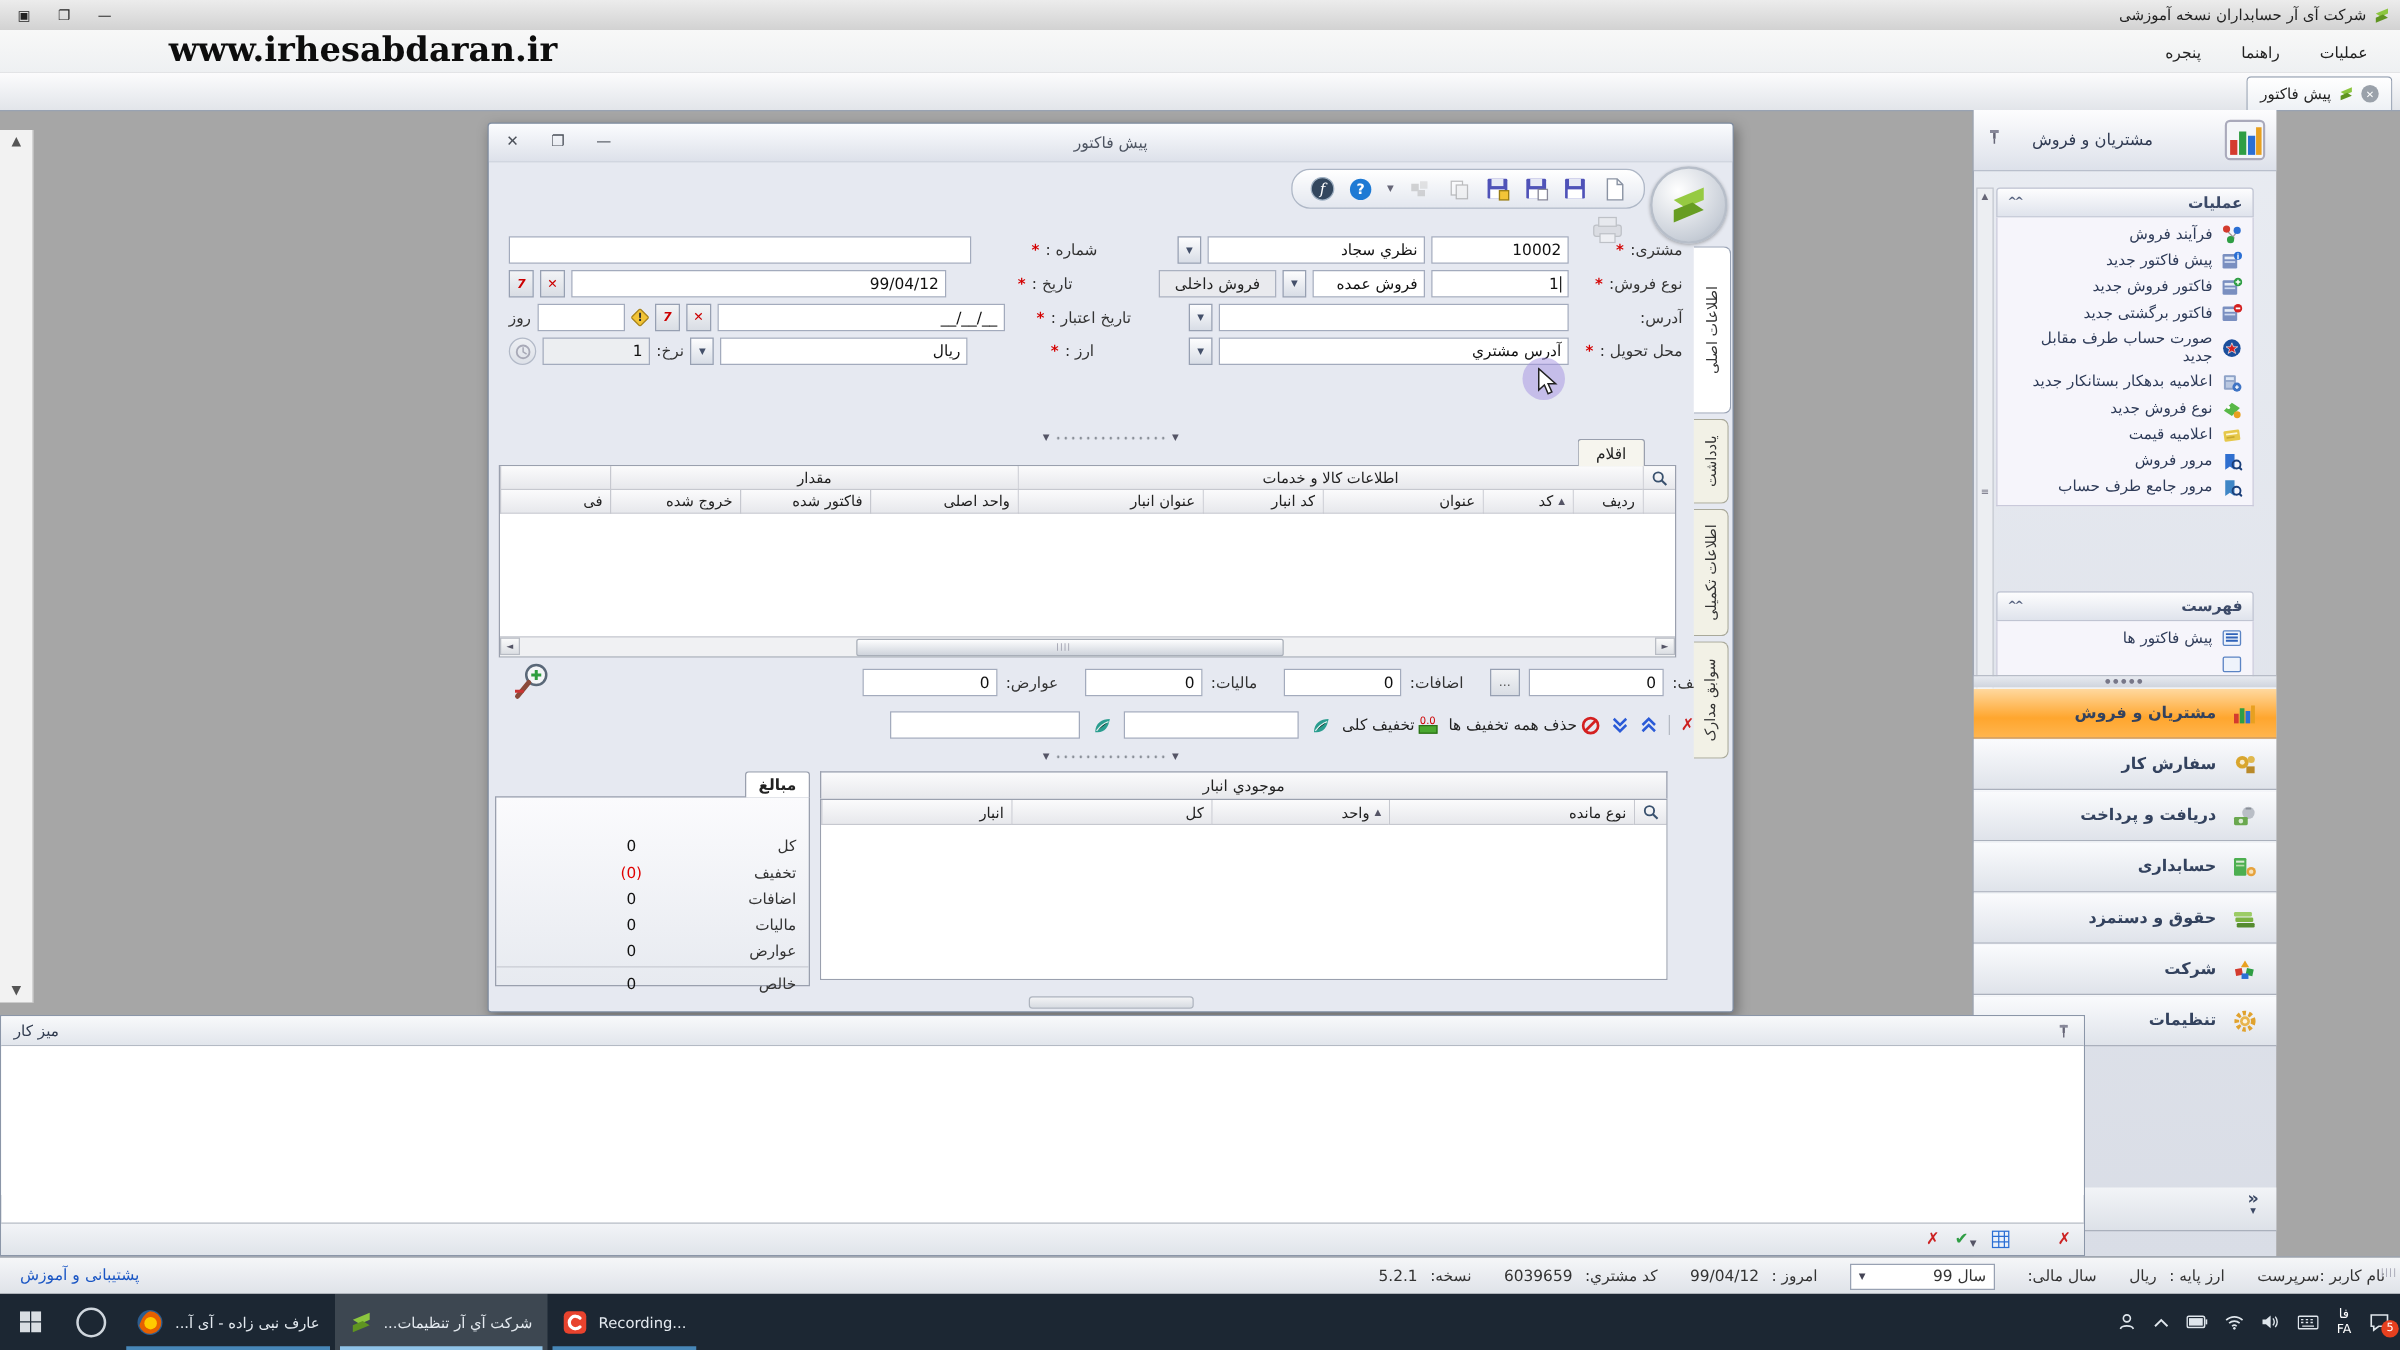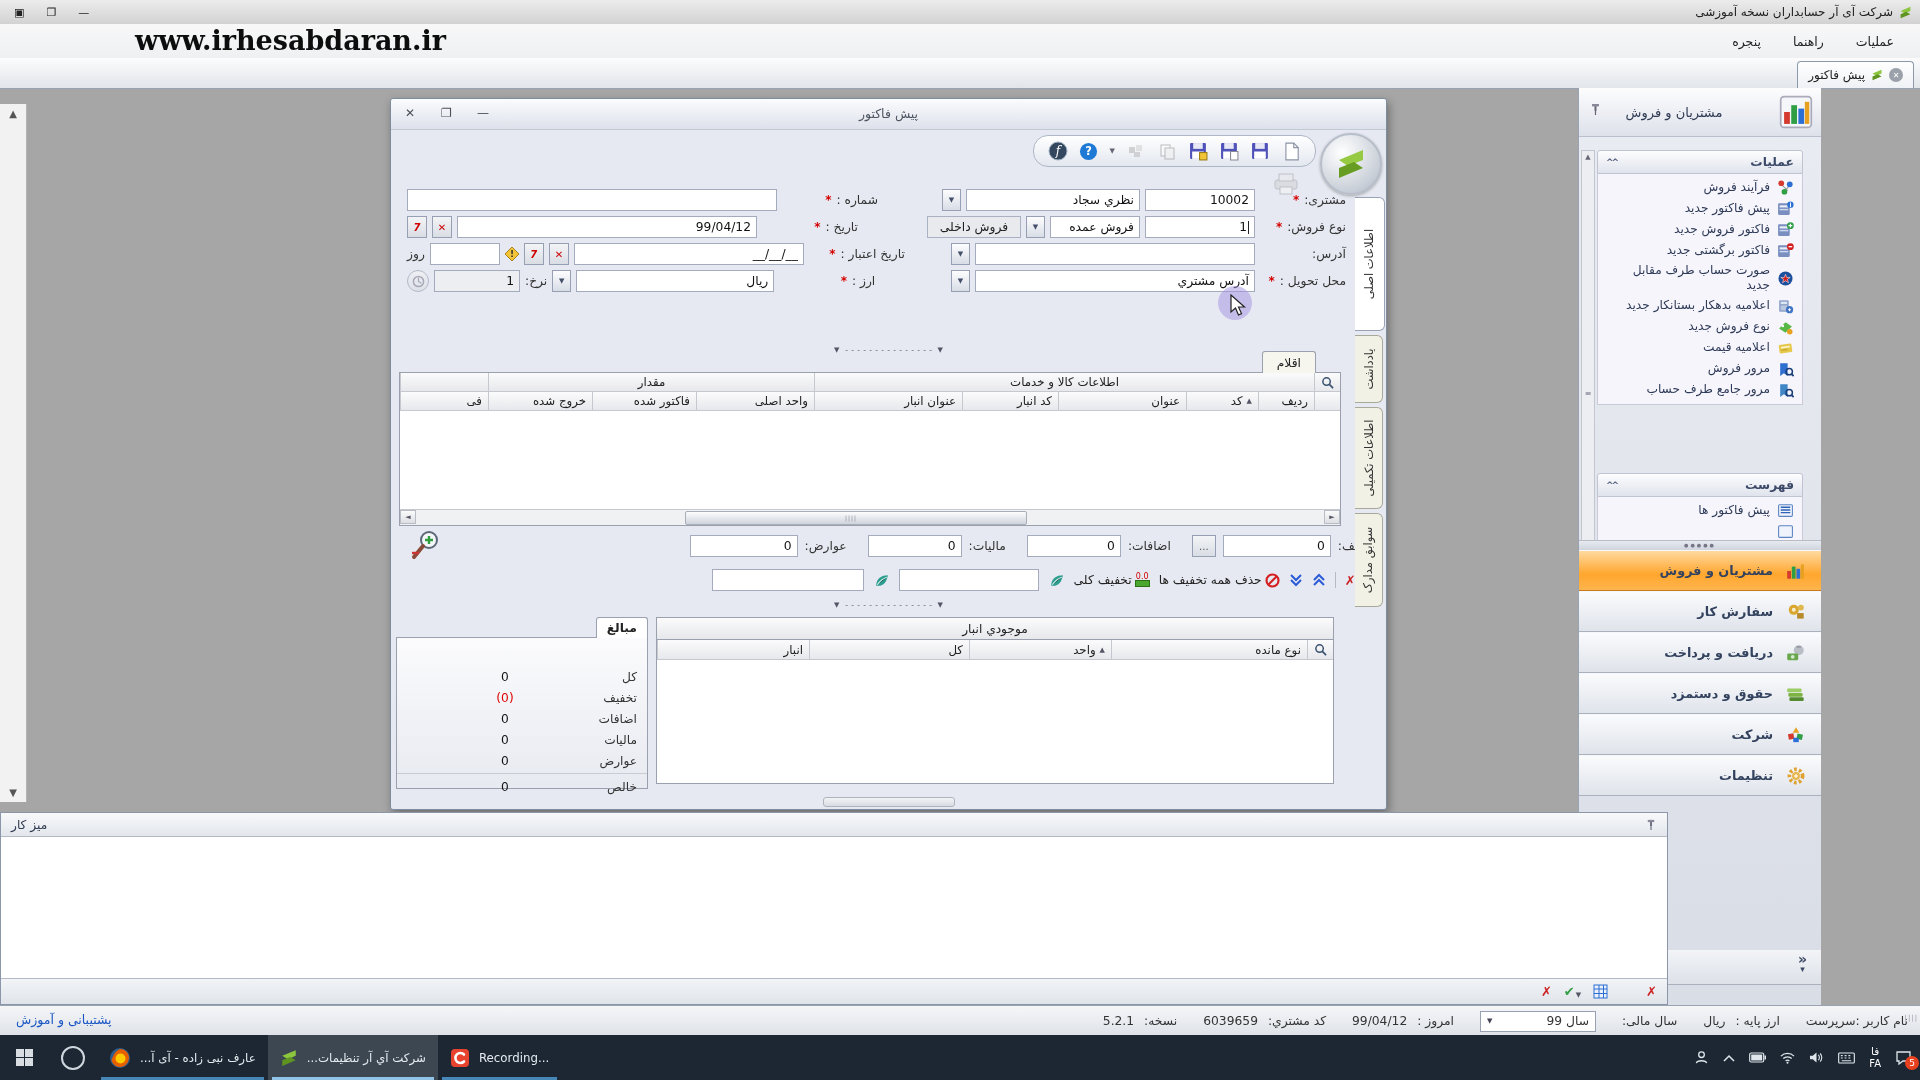--- a/index.html
+++ b/index.html
@@ -818,20 +818,32 @@
               <path d="M10.5 4.5h4" stroke="#8a8f98" stroke-width="1.2"></path>
               <rect x="2" y="10.5" width="10" height="6" rx="1" fill="#6aa84f"></rect>
               <circle cx="7" cy="13.5" r="1.7" fill="#d9ead3"></circle>
             </svg>
           </span>
         <span>دریافت و پرداخت</span>
       </div>
       <div class="mod">
         <span class="mod-ico">
             <svg width="22" height="22" viewBox="0 0 20 20">
+              <rect x="2" y="3" width="9" height="13" rx="1" fill="#4caf50"></rect>
+              <rect x="3.5" y="5" width="6" height="1.5" fill="#d9ead3"></rect>
+              <rect x="3.5" y="8" width="6" height="1.2" fill="#b6dca8"></rect>
+              <circle cx="14.5" cy="13" r="3.4" fill="#e6a23c"></circle>
+              <circle cx="14.5" cy="13" r="1.6" fill="#f7e2b8"></circle>
+            </svg>
+          </span>
+        <span>حسابداری</span>
+      </div>
+      <div class="mod">
+        <span class="mod-ico">
+            <svg width="22" height="22" viewBox="0 0 20 20">
               <rect x="2" y="5" width="13" height="3.4" rx="1" fill="#9ccc65"></rect>
               <rect x="3" y="9" width="13" height="3.4" rx="1" fill="#7cb342"></rect>
               <rect x="4" y="13" width="13" height="3.4" rx="1" fill="#558b2f"></rect>
             </svg>
           </span>
         <span>حقوق و دستمزد</span>
       </div>
       <div class="mod">
         <span class="mod-ico">
             <svg width="22" height="22" viewBox="0 0 20 20">

